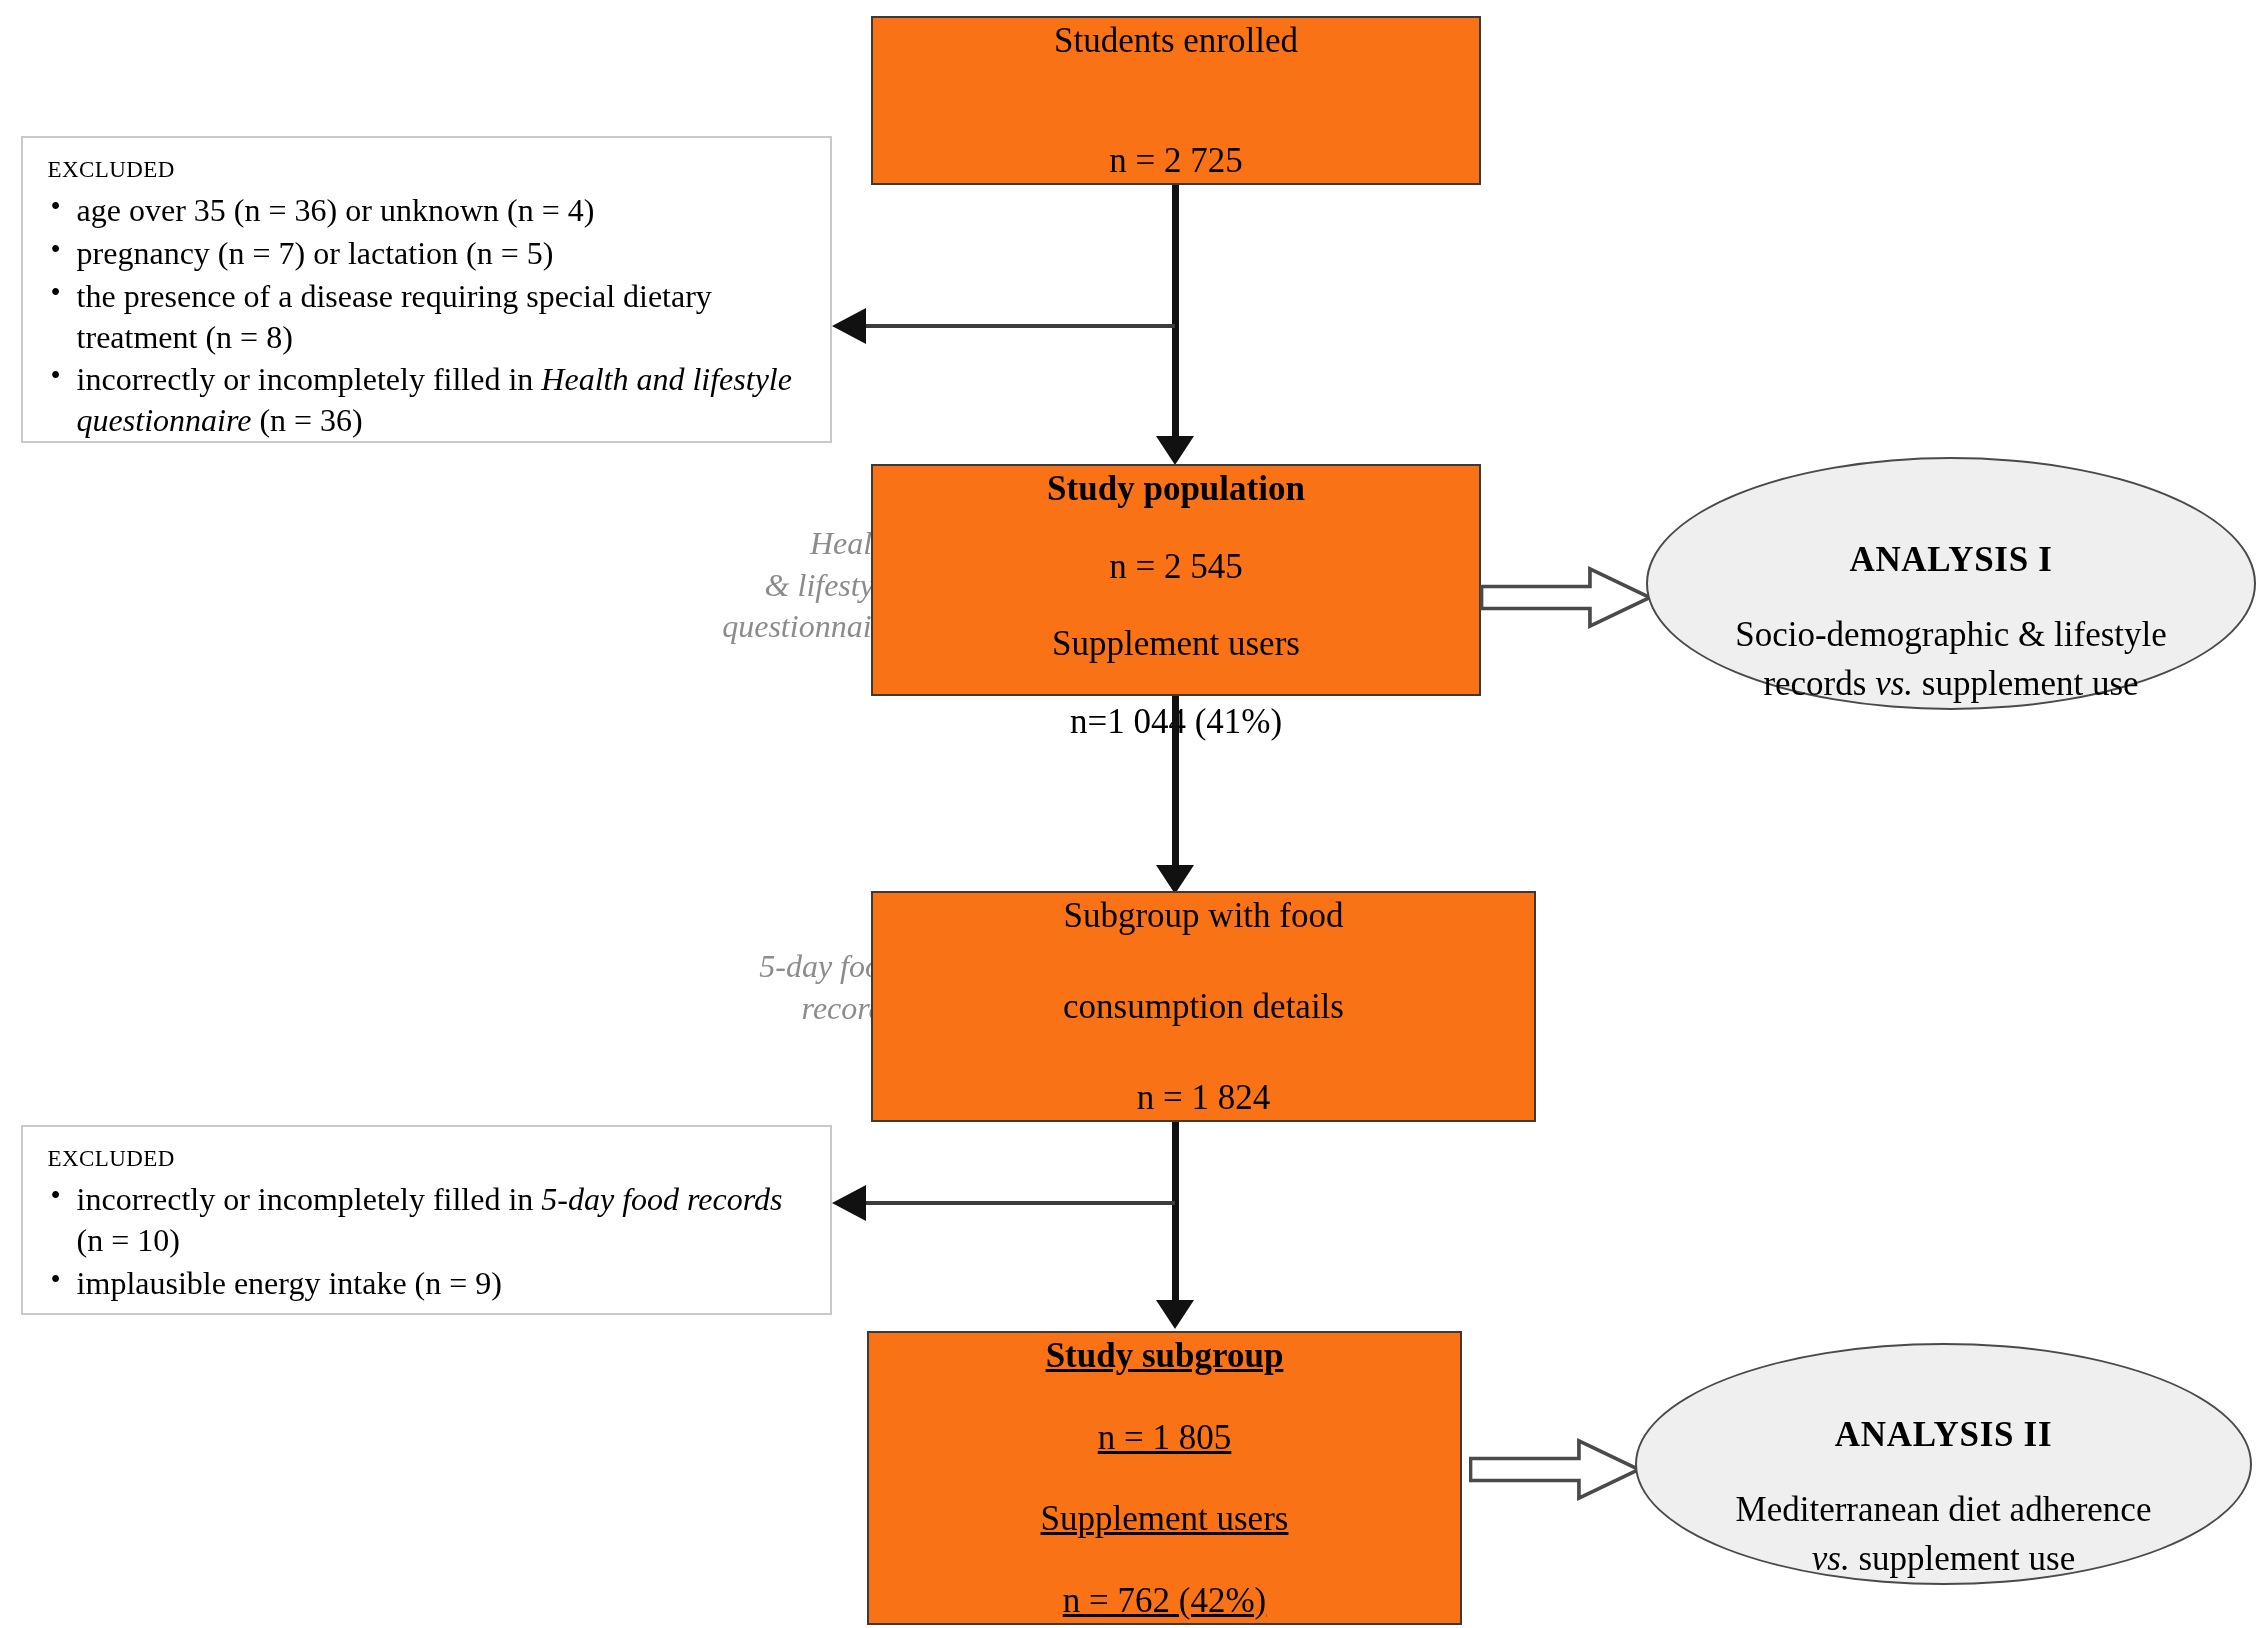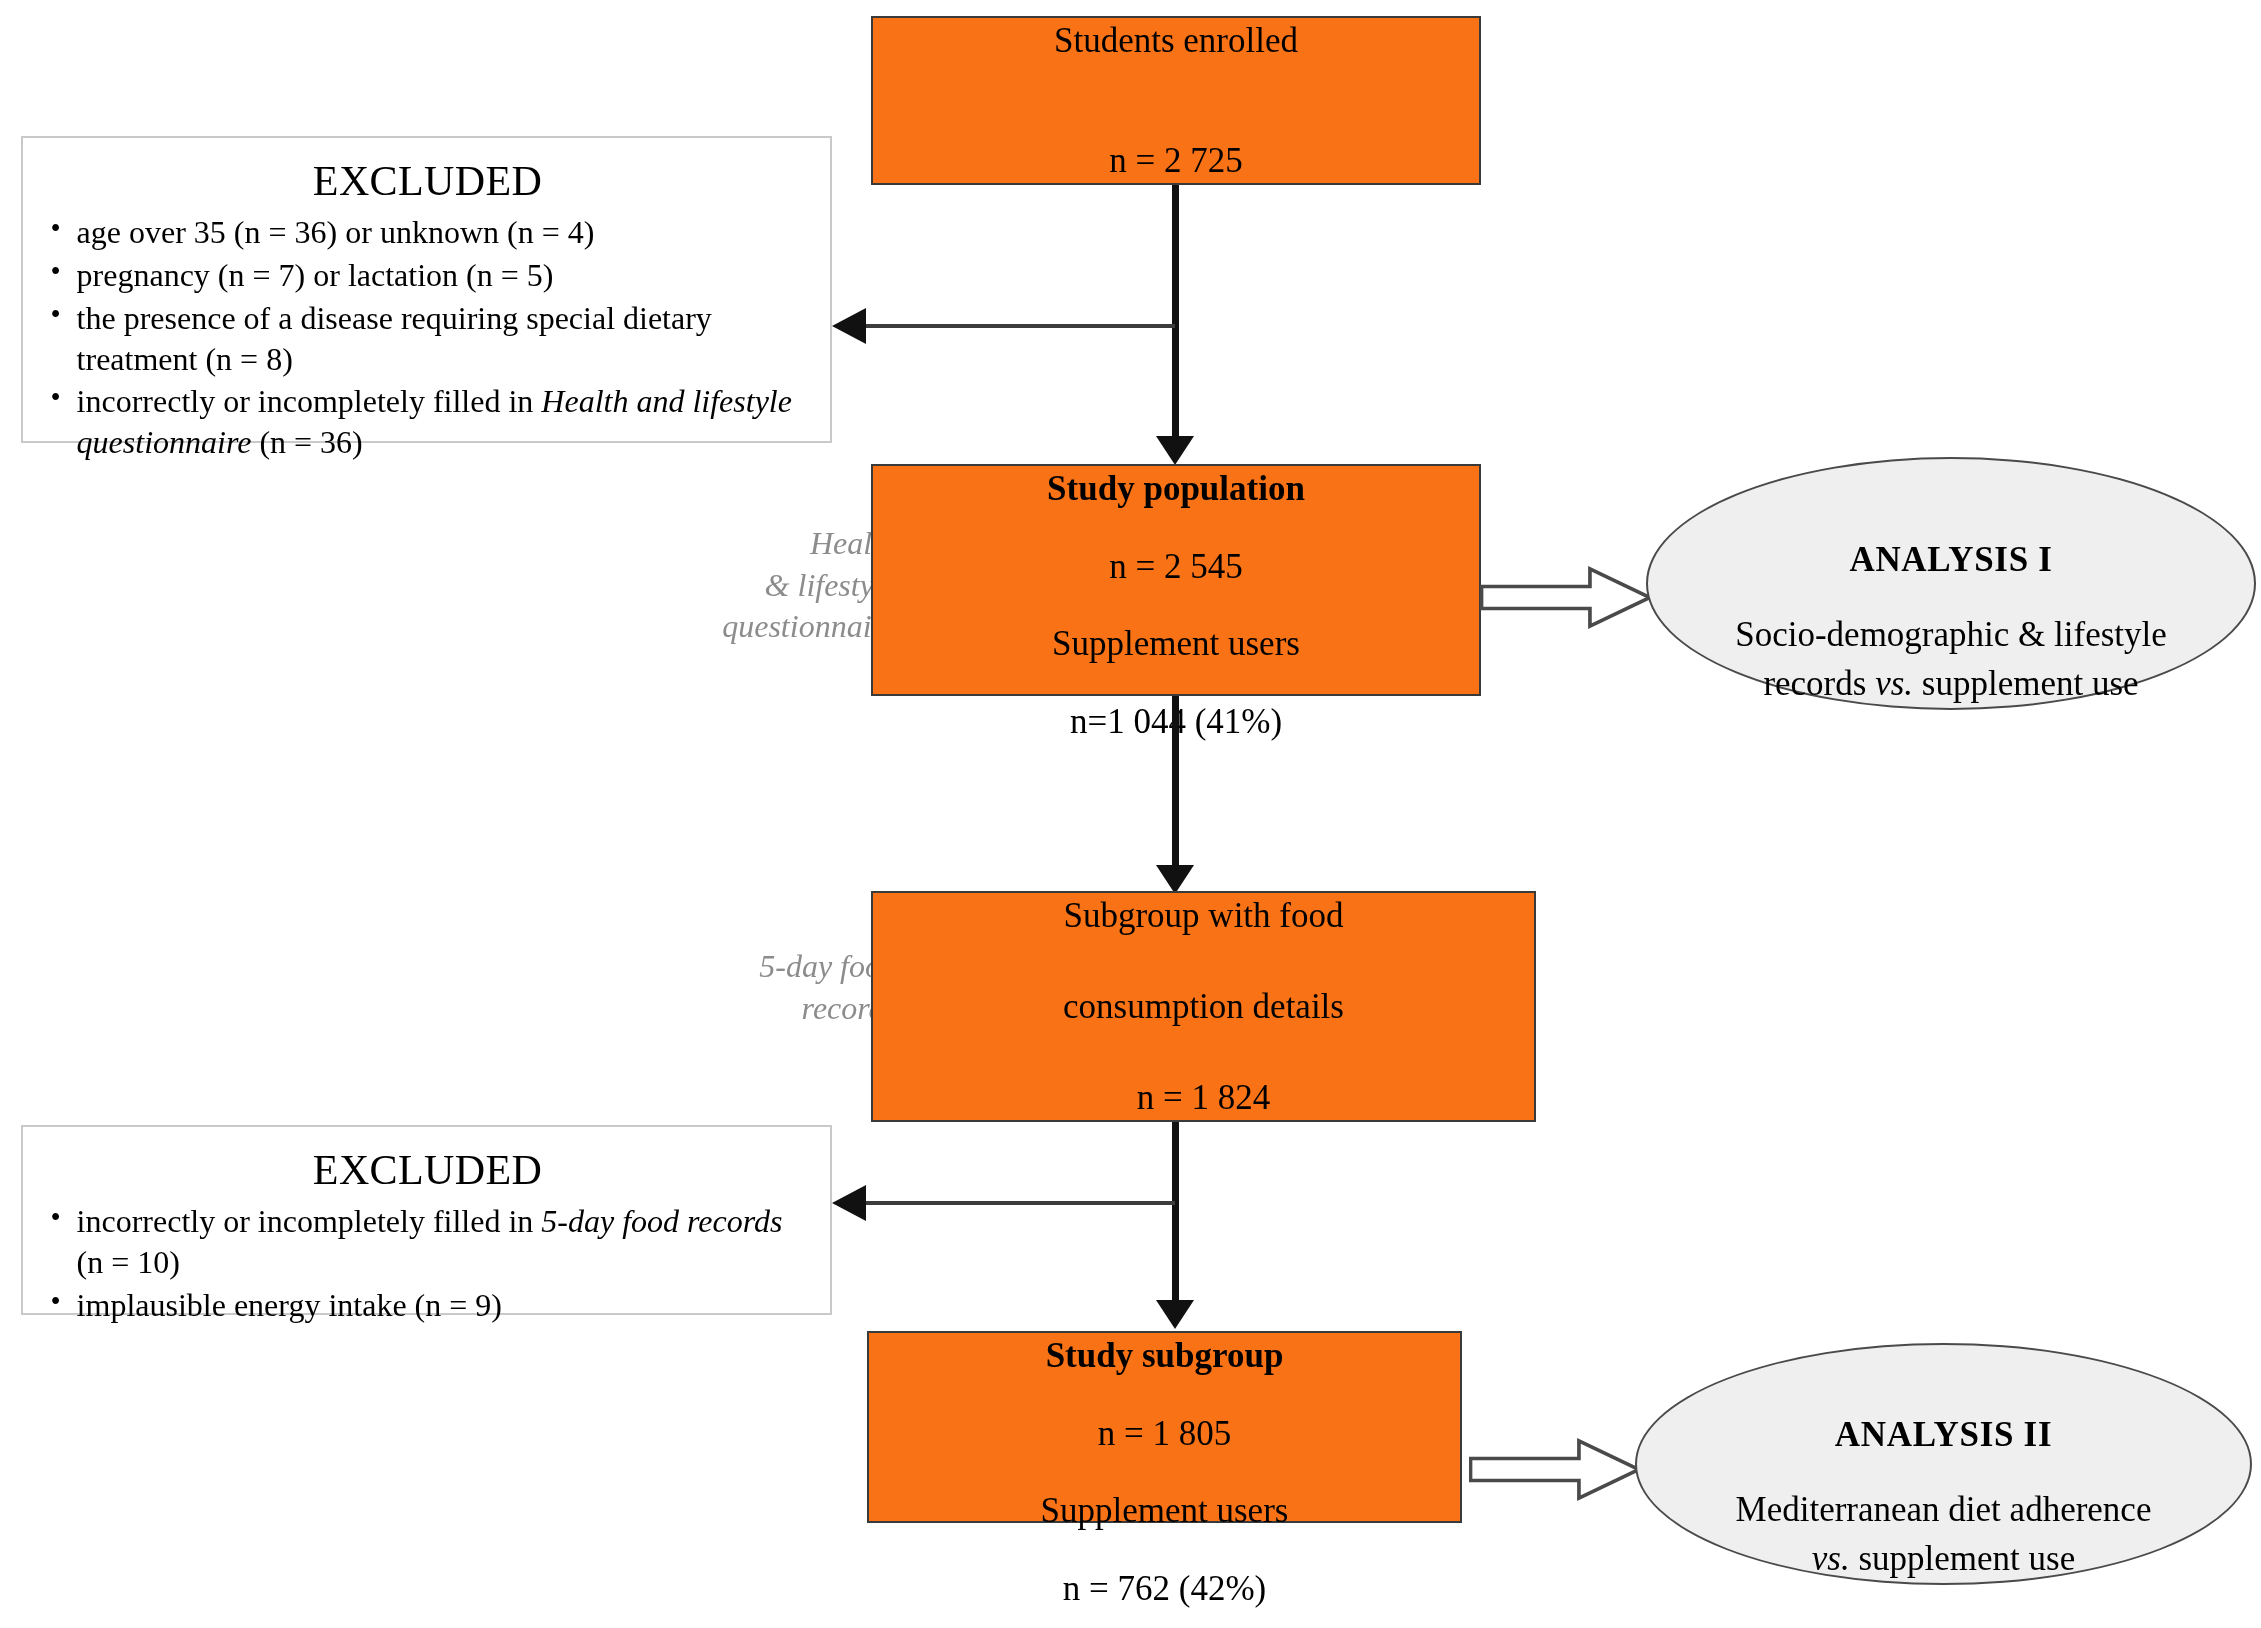--- a/index.html
+++ b/index.html
@@ -43,24 +43,23 @@
   }
   
   .excluded-box {
     position: absolute;
     box-sizing: border-box;
     border: 2.2px solid #c9c9c9;
     background: #ffffff;
     padding: 19px 22px 16px 25px;
   }
   .excluded-title {
-    font-size: 42px;
+    font-size: 23px;
     letter-spacing: 0.4px;
     margin-bottom: 7.3px;
-    text-align: center;
   }
   .excluded-list {
     margin: 0;
     padding: 0;
     list-style: none;
   }
   .excluded-list li {
     position: relative;
     font-size: 32px;
     line-height: 1.27;
@@ -235,21 +234,21 @@
         <span class="bullet">•</span>
         <span>incorrectly or incompletely filled in </span><i>5-day food records</i><span> (n = 10)</span>
       </li>
       <li>
         <span class="bullet">•</span>
         <span>implausible energy intake (n = 9)</span>
       </li>
     </ul>
   </div>
 
-  <div class="flow-box" style="left:867px; top:1331px; width:595px; height:192px;">
+  <div class="flow-box" style="left:867px; top:1331px; width:595px; height:294px;text-decoration:underline;">
     <span class="line bold">Study subgroup</span>
     <span class="line">n = 1 805</span>
     <span class="line">Supplement users</span>
     <span class="line">n = 762 (42%)</span>
   </div>
 
   <div class="block-arrow" style="left:1469px; top:1438px;">
     <svg width="173" height="63" viewBox="0 0 236 86">
       <path d="M2 28 L150 28 L150 4 L232 43 L150 82 L150 58 L2 58 Z" fill="#ffffff" stroke="#4a4a4a" stroke-width="5" stroke-linejoin="miter"></path>
     </svg>

